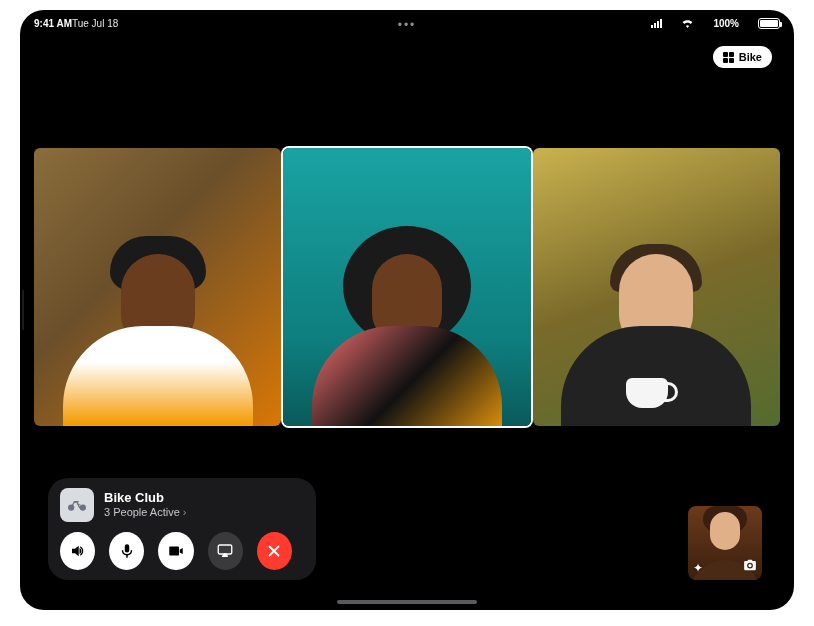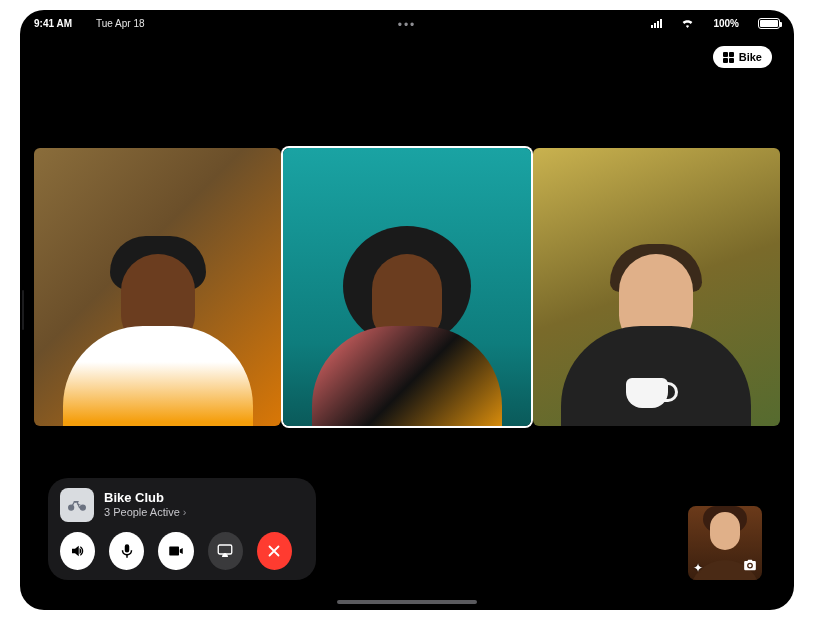--- a/index.html
+++ b/index.html
@@ -1,21 +1,21 @@
 <!DOCTYPE html>
 <html><head>
 <meta charset="utf-8">
 <style>
   html,body{margin:0;padding:0;background:#fff}
   *{box-sizing:border-box}
   .frame{width:814px;height:626px;margin:0 auto;position:relative;background:#fff}
   .device{position:absolute;left:20px;top:10px;right:20px;bottom:16px;background:#000;border-radius:24px;overflow:hidden}
   
   .status-bar{position:absolute;top:0;left:0;right:0;height:26px;color:#fff;font-family:-apple-system,Helvetica,Arial,sans-serif;font-size:10px;display:flex;align-items:center;padding:0 14px}
-  .status-left{display:flex;gap:24px;align-items:baseline}
+  .status-left{display:flex;gap:0;align-items:baseline}
   .status-time{font-weight:600}
   .status-date{opacity:.9}
   .status-center{position:absolute;left:50%;top:8px;transform:translateX(-50%);color:#8e8e93;font-size:12px;letter-spacing:2px}
   .status-right{margin-left:auto;display:flex;align-items:center;gap:19px}
   .signal{display:flex;align-items:flex-end;gap:1px}
   .signal i{width:2px;background:#fff;display:block}
   .signal i:nth-child(1){height:3px}.signal i:nth-child(2){height:5px}.signal i:nth-child(3){height:7px}.signal i:nth-child(4){height:9px}
   .wifi{width:13px;height:10px}
   .batt-text{font-size:10px;font-weight:600}
   .batt{width:22px;height:11px;border:1px solid #fff;border-radius:3px;position:relative}
@@ -76,21 +76,21 @@
   .side-notch{position:absolute;left:2px;top:50%;transform:translateY(-50%);width:2px;height:40px;background:#1c1c1e;border-radius:1px}
 </style>
 </head>
 <body>
 <div class="frame">
   <div class="device">
 
     <div class="status-bar">
       <div class="status-left">
         <span class="status-time">9:41 AM</span>
-        <span class="status-date">Tue Apr 18</span>
+        <span class="status-date">Tue Jul 18</span>
       </div>
       <span class="status-center">•••</span>
       <div class="status-right">
         <span class="signal">
             <i></i>
             <i></i>
             <i></i>
             <i></i>
           </span>
         <svg class="wifi" viewBox="0 0 24 18">

